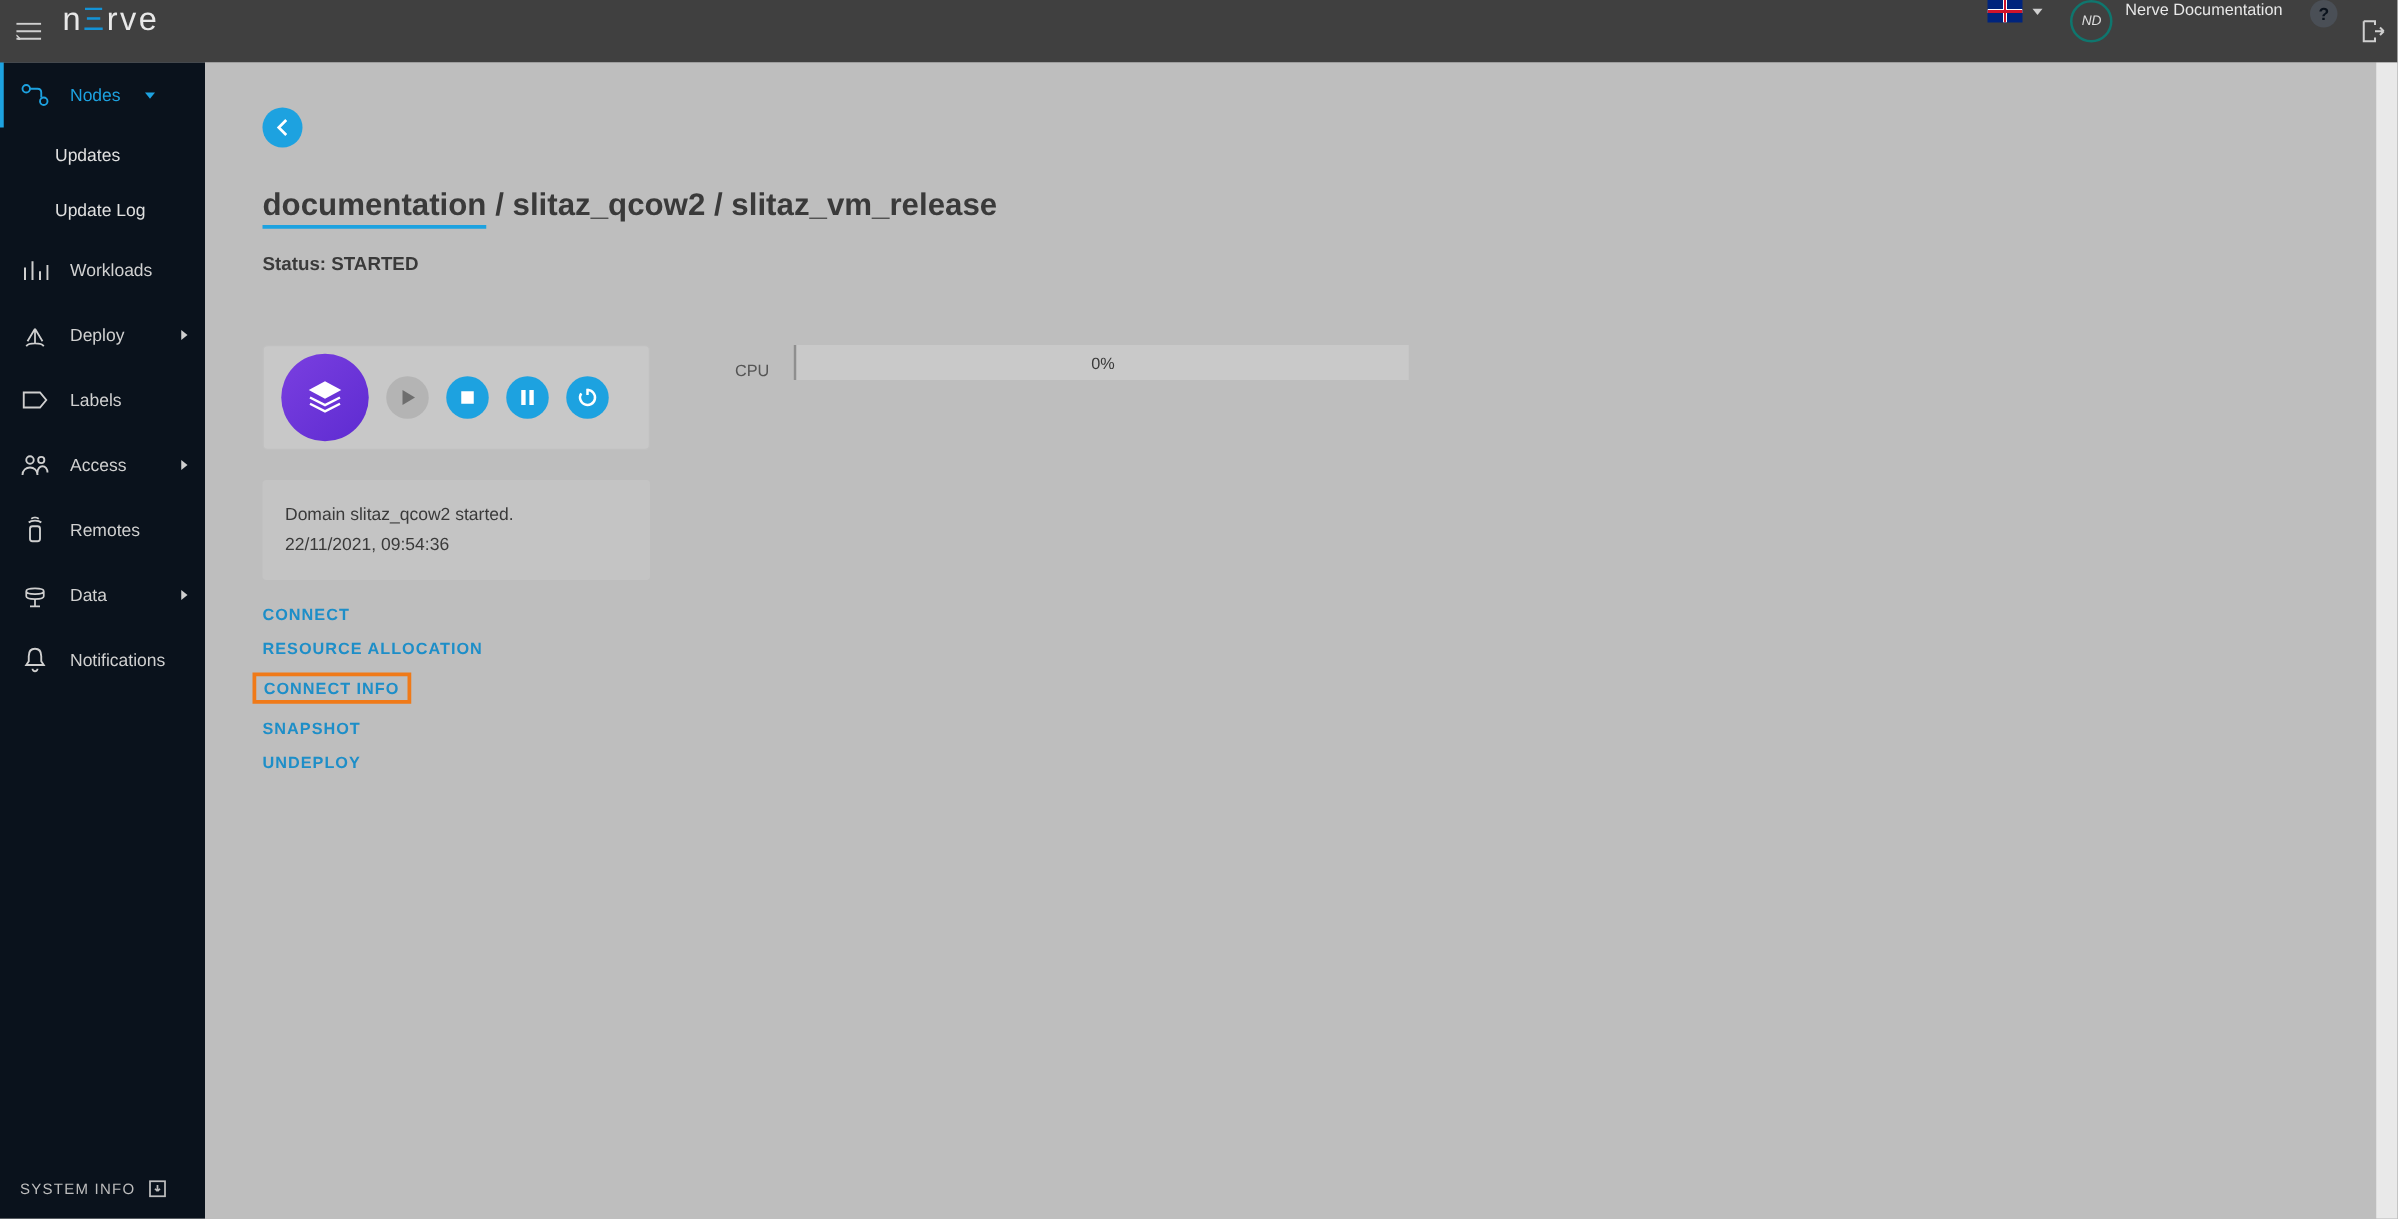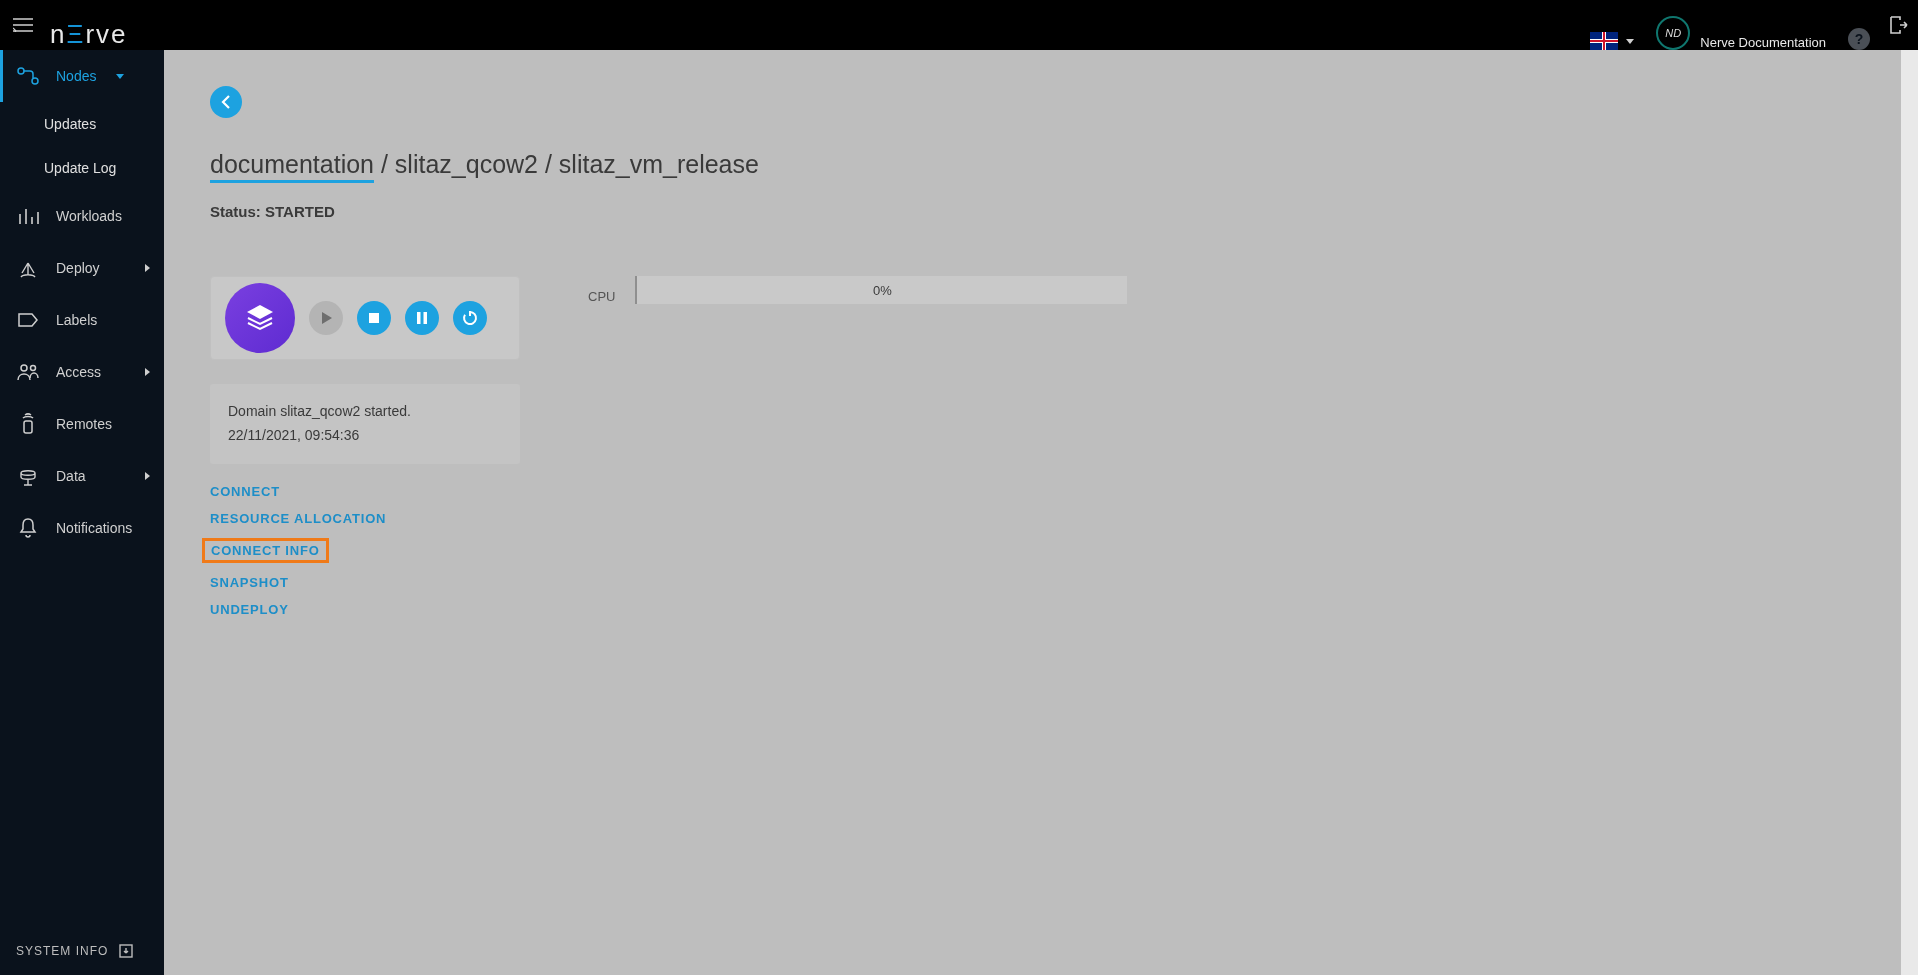--- a/index.html
+++ b/index.html
@@ -1,20 +1,20 @@
 <!DOCTYPE html>
 <html><head>
 <meta charset="utf-8">
 <style>
   * { box-sizing: border-box; margin: 0; padding: 0; }
   html, body { width: 1918px; height: 975px; overflow: hidden; font-family: "Segoe UI", Arial, sans-serif; }
   body { display: flex; flex-direction: column; background: #bfbfbf; }
 
   
-  .topbar { height: 50px; background: #000000; display: flex; align-items: flex-end; color: #fff; }
+  .topbar { height: 50px; background: #404040; display: flex; align-items: flex-start; color: #fff; }
   .hamburger { width: 46px; height: 50px; display: flex; align-items: center; justify-content: center; cursor: pointer; }
   .hamburger svg { width: 20px; height: 14px; }
   .logo { display: flex; align-items: center; margin-left: 4px; }
   .logo-text { font-size: 26px; letter-spacing: 2px; font-weight: 300; color: #e8e8e8; }
   .logo-e { color: #1493d6; font-weight: 400; }
   .spacer { flex: 1; }
   .lang { display: flex; align-items: center; gap: 8px; padding: 0 14px; cursor: pointer; }
   .flag { width: 28px; height: 18px; background: linear-gradient(#00247d,#00247d); position: relative; overflow: hidden; }
   .flag::before, .flag::after { content:""; position:absolute; inset:0; }
   .flag::before { background:
@@ -41,21 +41,21 @@
   .side-item .caret-right { margin-left:auto; margin-right:14px; width:0; height:0; border-top:4px solid transparent; border-bottom:4px solid transparent; border-left:5px solid #cfcfcf; }
   .side-item.active .caret-down2 { margin-left:4px; width:0; height:0; border-left:4px solid transparent; border-right:4px solid transparent; border-top:5px solid #1da2e0; }
   .side-icon { width:24px; height:24px; display:flex; align-items:center; justify-content:center; flex-shrink:0; }
   .sidebar-bottom { margin-top:auto; padding:16px; font-size:12px; letter-spacing:1px; color:#bdbdbd; display:flex; align-items:center; gap:10px; cursor:pointer; }
 
   
   .main { flex:1; position:relative; background:#bebebe; padding: 36px 46px; overflow:auto; }
   .main * { color:#3a3a3a; }
   .back-btn { width:32px; height:32px; border-radius:50%; background:#1da2e0; display:flex; align-items:center; justify-content:center; cursor:pointer; }
   .back-btn svg { fill:#fff; }
-  .breadcrumb { margin-top:32px; font-size:25px; font-weight:400; color:#4d4d4d; }
+  .breadcrumb { margin-top:32px; font-size:25px; font-weight:700; color:#4d4d4d; }
   .breadcrumb .first { border-bottom:3px solid #1da2e0; padding-bottom:2px; }
   .status { margin-top:24px; font-size:15px; font-weight:600; color:#444; }
 
   .row-area { margin-top:56px; display:flex; gap:68px; align-items:flex-start; }
 
   
   .control-card { width:310px; height:84px; background:#c8c8c8; border-radius:4px; display:flex; align-items:center; padding:0 14px; gap:14px; border:1px solid #c0c0c0; }
   .wl-badge { width:70px; height:70px; border-radius:50%; background:linear-gradient(135deg,#7a3fe0,#5e2bd1); display:flex; align-items:center; justify-content:center; }
   .ctrl-btn { width:34px; height:34px; border-radius:50%; display:flex; align-items:center; justify-content:center; cursor:pointer; }
   .ctrl-play { background:#b4b4b4; }

